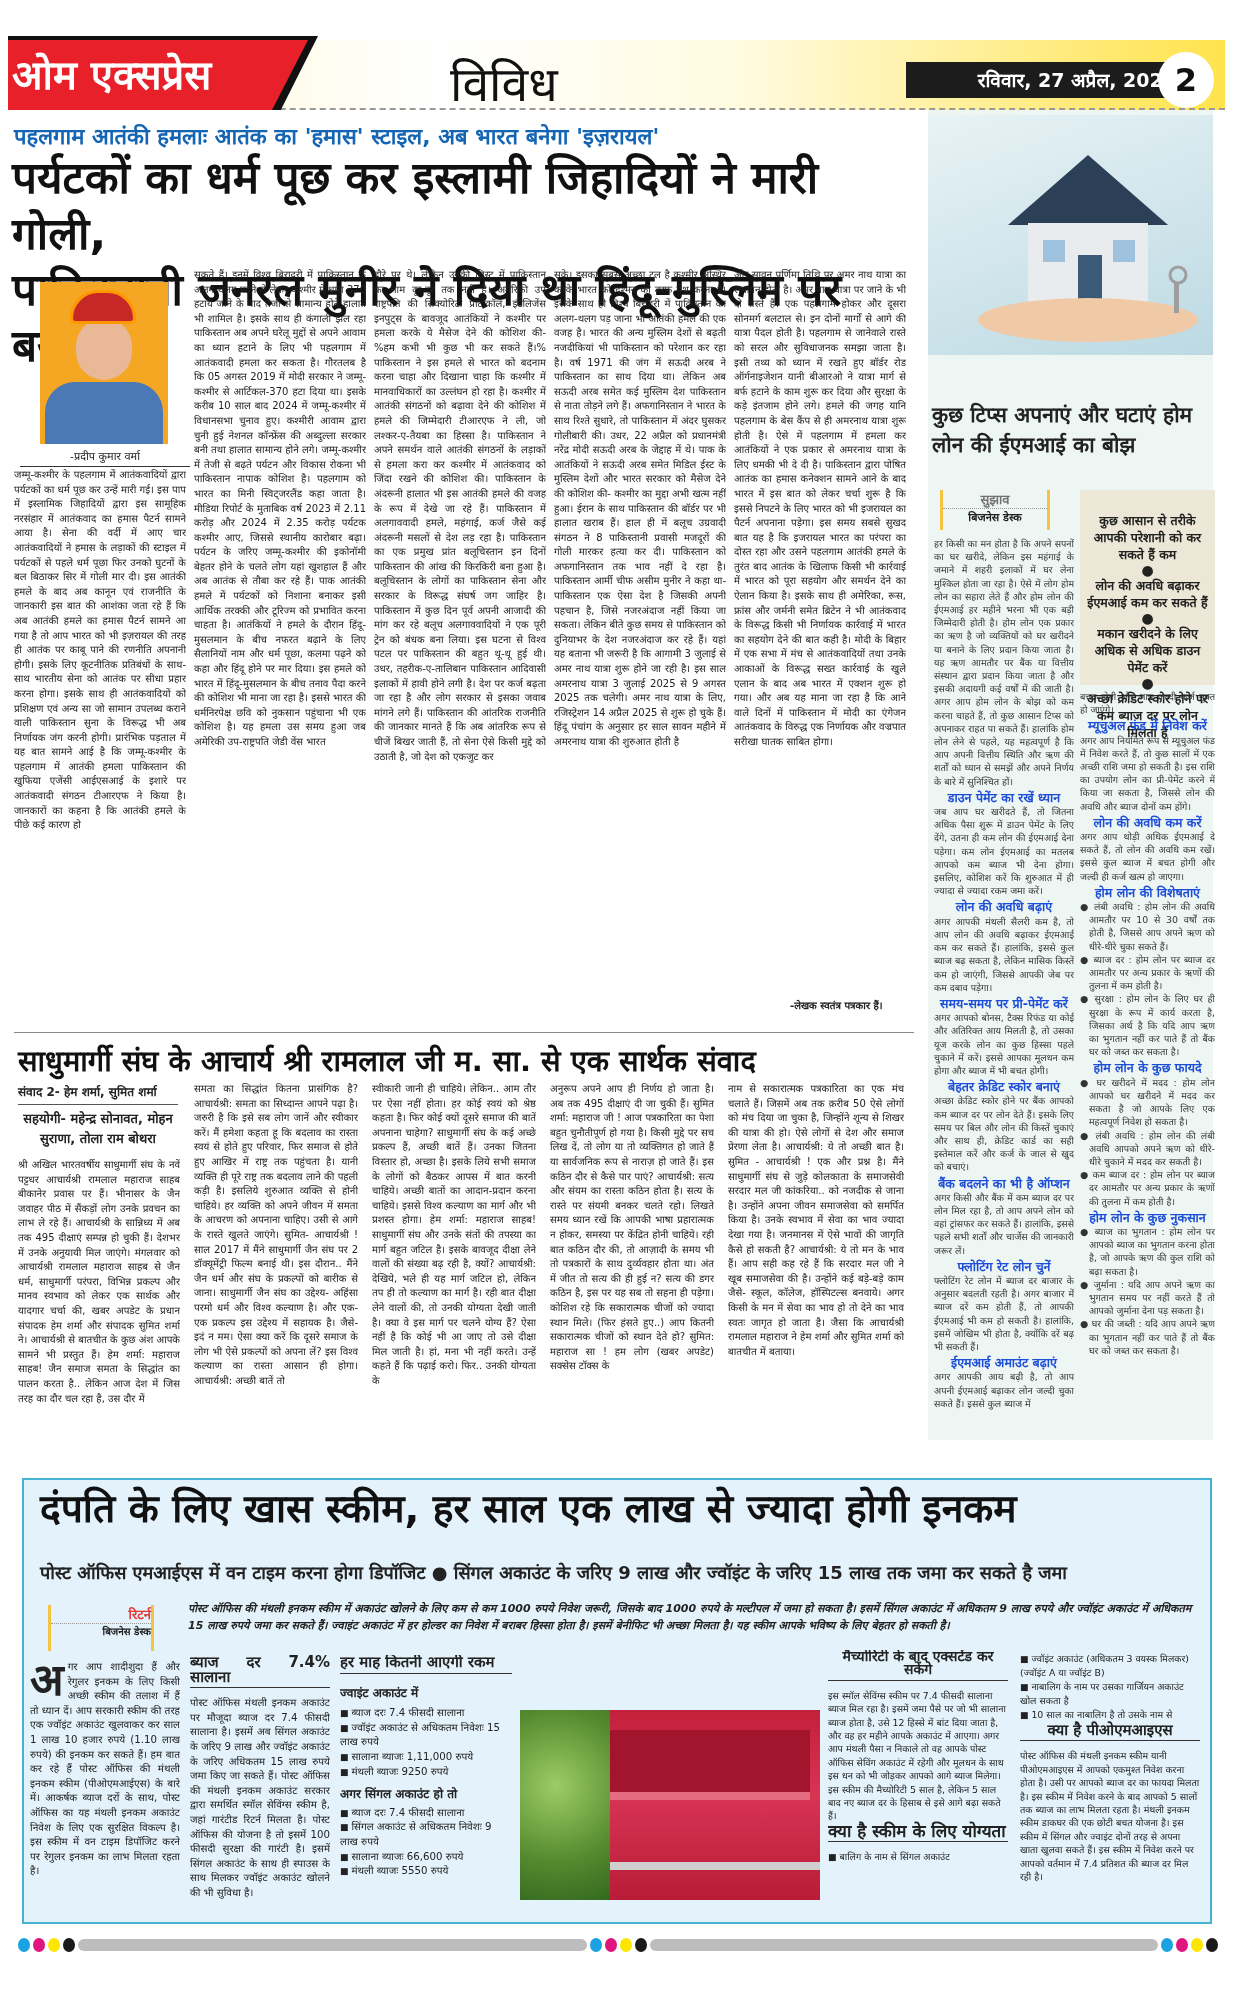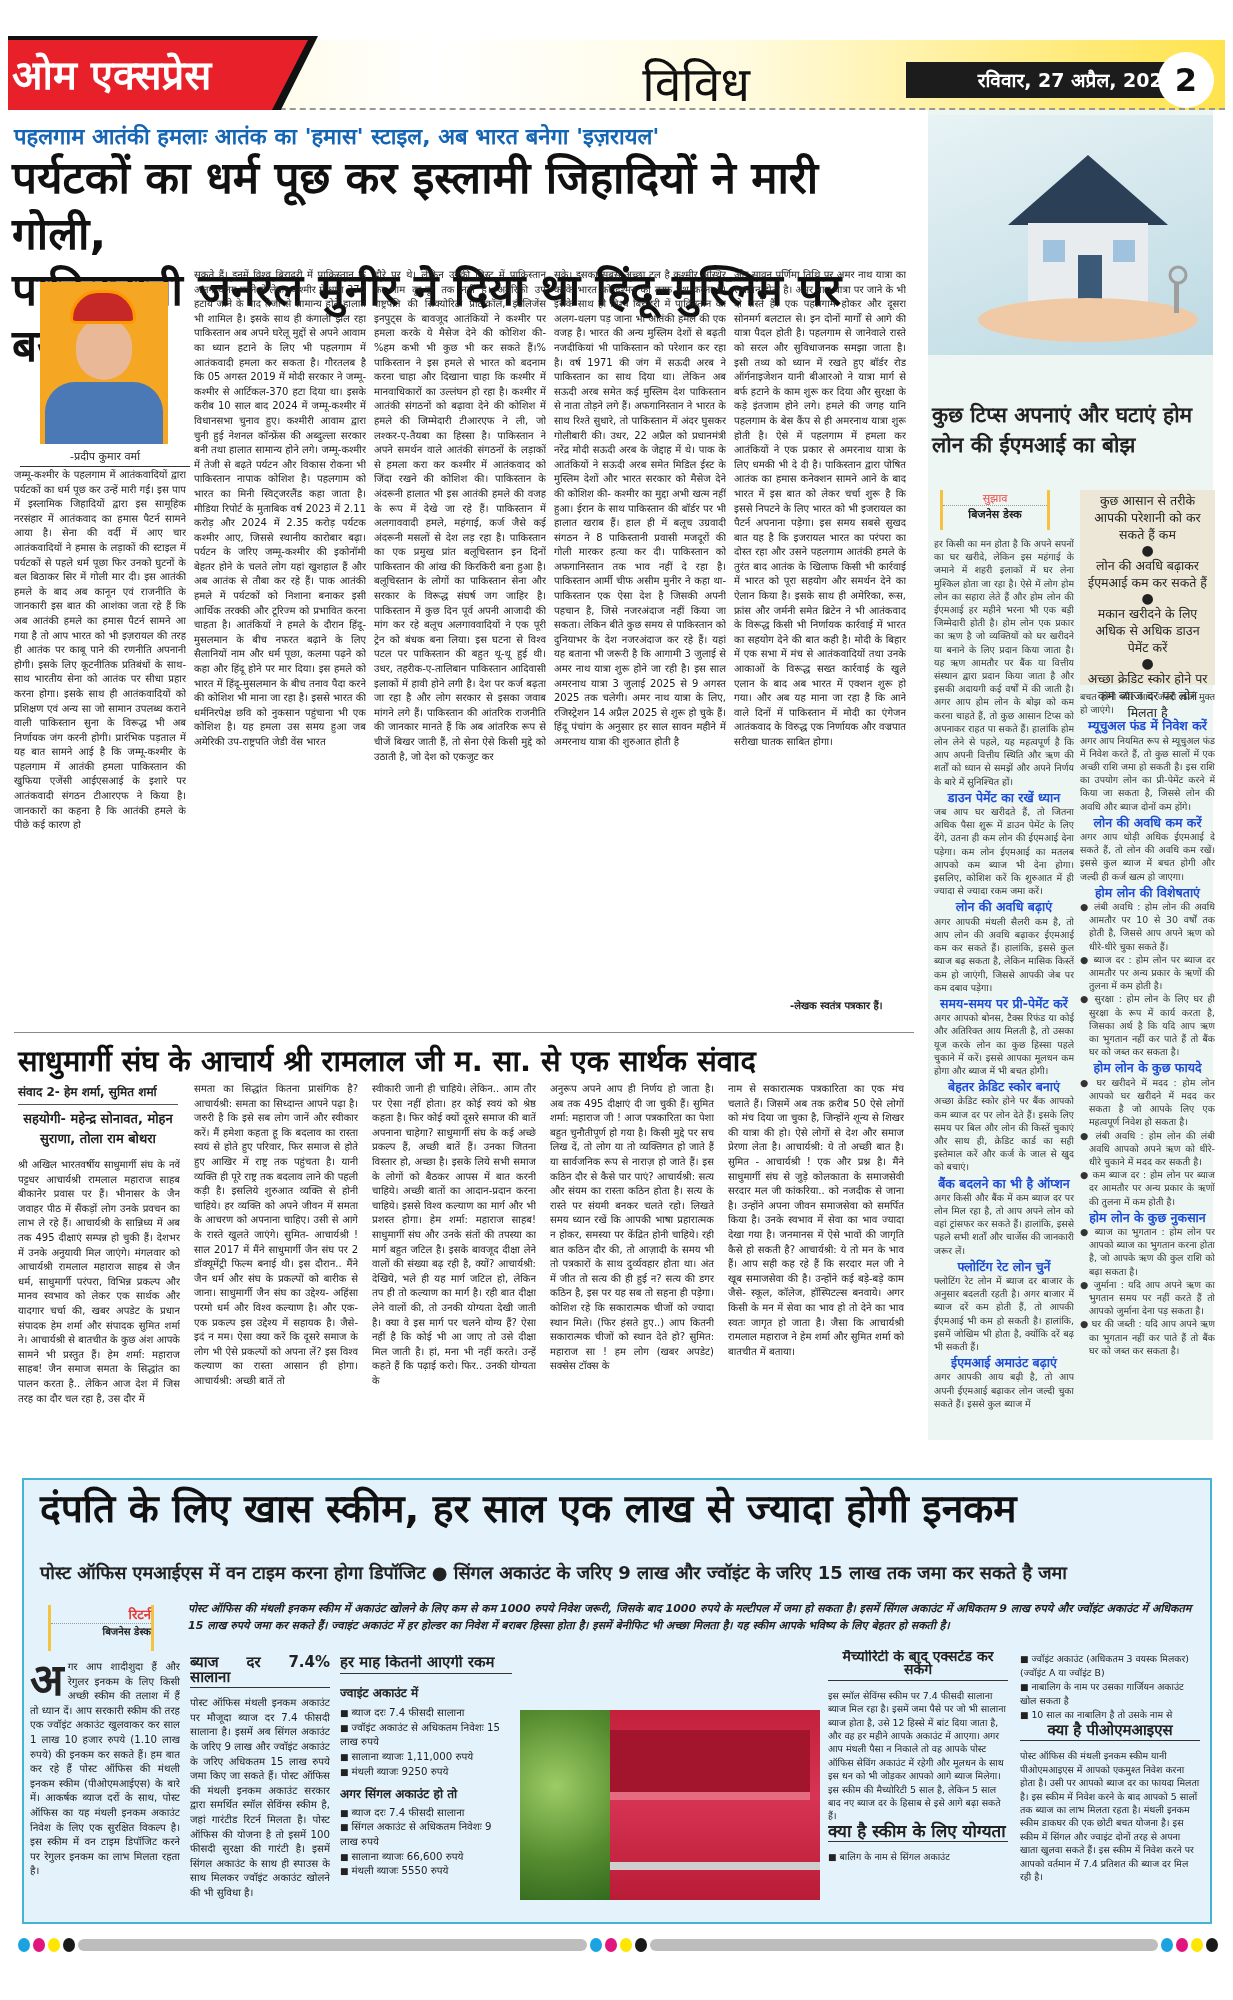--- a/index.html
+++ b/index.html
@@ -2,41 +2,41 @@
 <html><head>
 <meta charset="utf-8">
 <style>
 *{box-sizing:border-box;margin:0;padding:0}
 body{width:1233px;height:2000px;background:#fff;font-family:"DejaVu Sans",sans-serif;color:#222;position:relative;overflow:hidden}
 .abs{position:absolute}
 .masthead{left:10px;top:40px;width:1215px;height:70px;background:linear-gradient(90deg,#fff7c9 0%,#fff 35%,#fffbe0 60%,#ffe34d 100%);border-bottom:2px dashed #999}
 .logo{left:8px;top:40px;width:300px;height:70px;background:#e8202a;clip-path:polygon(0 0,100% 0,88% 100%,0 100%);box-shadow:4px -4px 0 #111}
 .logo-shadow{left:8px;top:36px;width:310px;height:74px;background:#111;clip-path:polygon(0 0,100% 0,88% 100%,0 100%)}
 .logo span{display:block;color:#fff;font-weight:bold;font-size:40px;line-height:70px;padding-left:4px;font-family:"DejaVu Sans",sans-serif}
-.section-name{left:450px;top:50px;width:300px;text-align:right;font-size:48px;color:#111}
+.section-name{left:450px;top:50px;width:300px;text-align:left;font-size:48px;color:#111}
 .datebox{left:906px;top:62px;width:270px;height:36px;background:#1c1c1c;color:#fff;font-size:19px;line-height:36px;text-align:right;font-weight:bold}
 .pageno{left:1158px;top:52px;width:56px;height:56px;border-radius:50%;background:#fff;color:#111;font-size:32px;font-weight:bold;text-align:center;line-height:56px}
 .kicker{left:14px;top:120px;font-size:22px;color:#1565b5;font-weight:bold}
 .headline{left:12px;top:150px;width:900px;font-size:44px;line-height:56px;font-weight:bold;color:#111}
 .author-photo{left:40px;top:282px;width:128px;height:162px;background:#f5a623;overflow:hidden}
 .author-photo .cap{position:absolute;left:30px;top:8px;width:66px;height:34px;background:#c62828;border-radius:30px 30px 6px 6px;border:3px solid #ff9800}
 .author-photo .face{position:absolute;left:36px;top:36px;width:56px;height:62px;background:#e9b896;border-radius:28px}
 .author-photo .shirt{position:absolute;left:5px;top:100px;width:118px;height:70px;background:#4a79b5;border-radius:30px 30px 0 0}
 .author-name{left:20px;top:448px;width:170px;text-align:center;font-size:11px;border-bottom:1px solid #333;padding-bottom:3px}
 .col{font-size:10px;line-height:14.6px;text-align:justify;color:#222;overflow:hidden}
 .story-headline2{left:18px;top:1040px;width:900px;font-size:29px;font-weight:bold;color:#111;white-space:nowrap}
 .sub1{left:18px;top:1083px;font-size:12px;font-weight:bold}
 .sub2{left:18px;top:1104px;width:160px;font-size:13px;font-weight:bold;text-align:center;line-height:20px;border-top:1px solid #555;padding-top:4px}
 .sidebar{left:928px;top:110px;width:285px;height:1330px;background:#eef6f4}
 .house-img{left:928px;top:115px;width:285px;height:240px;background:linear-gradient(160deg,#e8f3f5,#bcd9e3)}
 .side-title{left:932px;top:400px;width:280px;font-size:21px;line-height:30px;font-weight:bold;color:#222}
 .tag-box{left:940px;top:490px;width:110px;height:40px;border-left:3px solid #f5c342;border-right:3px solid #f5c342;text-align:center}
-.tag-box .t1{font-size:11px;color:#ef4444;font-weight:normal;border-bottom:1px dotted #999}
+.tag-box .t1{font-size:13px;color:#737373;font-weight:bold;border-bottom:1px dotted #999}
 .tag-box .t2{font-size:11px;font-weight:bold}
-.callout{left:1080px;top:490px;width:135px;height:195px;background:#ece7d6;text-align:center;font-size:12.5px;font-weight:normal;padding:2px 4px;line-height:17px}
+.callout{left:1080px;top:490px;width:135px;height:195px;background:#ece7d6;text-align:center;font-size:12.5px;font-weight:bold;padding:22px 4px;line-height:17px}
 .callout .dot{display:block;font-size:14px;line-height:14px}
 .sm{font-size:9.4px;line-height:13.2px;color:#333;text-align:justify}
 .sm h4{font-size:12.5px;text-align:center;color:#1d4ed8;margin:3px 0 1px;font-weight:bold}
 .sm .bullet{padding-left:9px;text-indent:-9px}
 .pobox{left:22px;top:1478px;width:1190px;height:446px;background:#e3f2fb;border:2px solid #45b3d4}
 .po-headline{left:40px;top:1480px;width:1170px;font-size:39px;font-weight:bold;color:#111;white-space:nowrap}
 .po-sub{left:40px;top:1560px;width:1170px;font-size:18px;font-weight:bold;color:#222;white-space:nowrap}
 .tag2{left:48px;top:1605px;width:106px;height:46px;border-left:3px solid #f5c342;border-right:3px solid #f5c342;text-align:right}
 .tag2 .t1{font-size:13px;color:#e53935;font-weight:bold;border-bottom:1px dotted #999}
 .tag2 .t2{font-size:10px;font-weight:bold}

